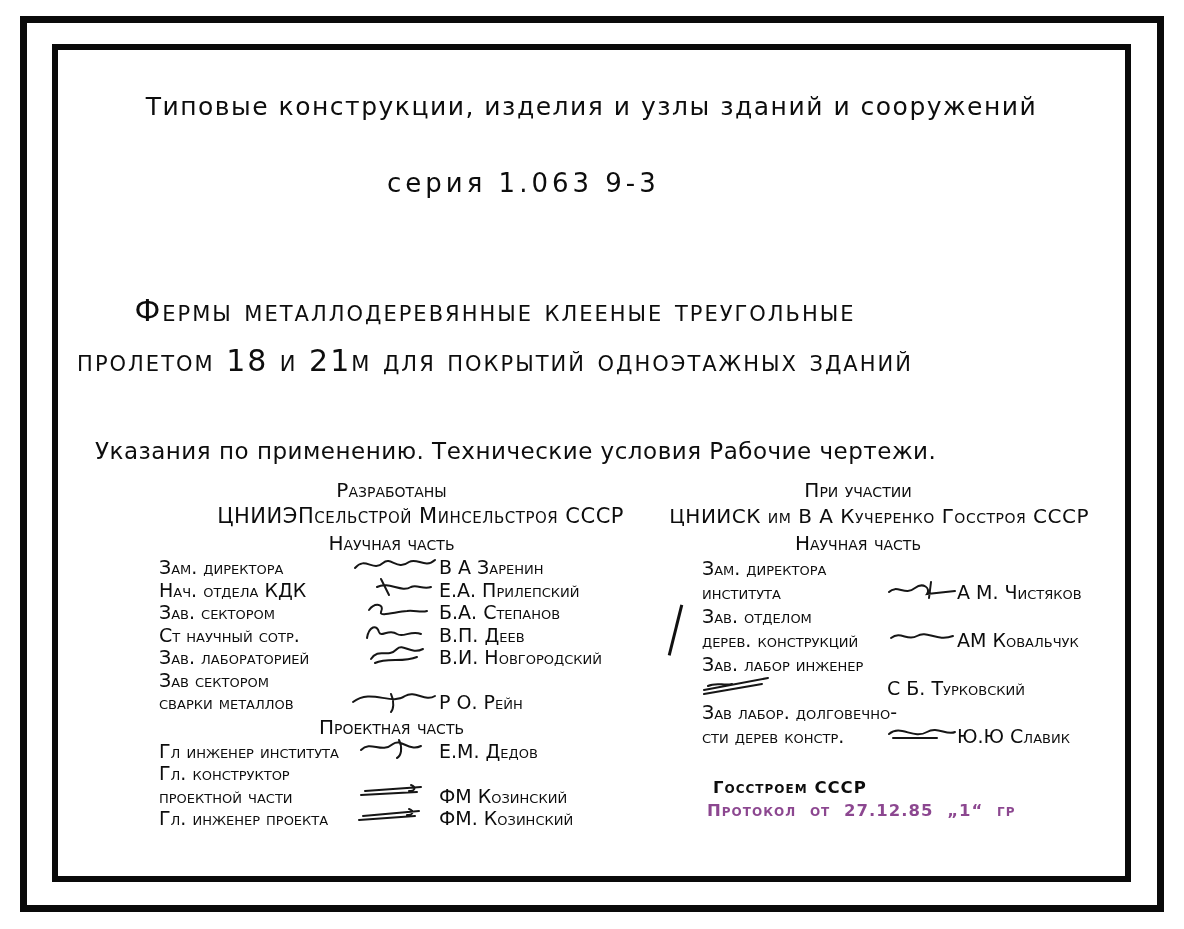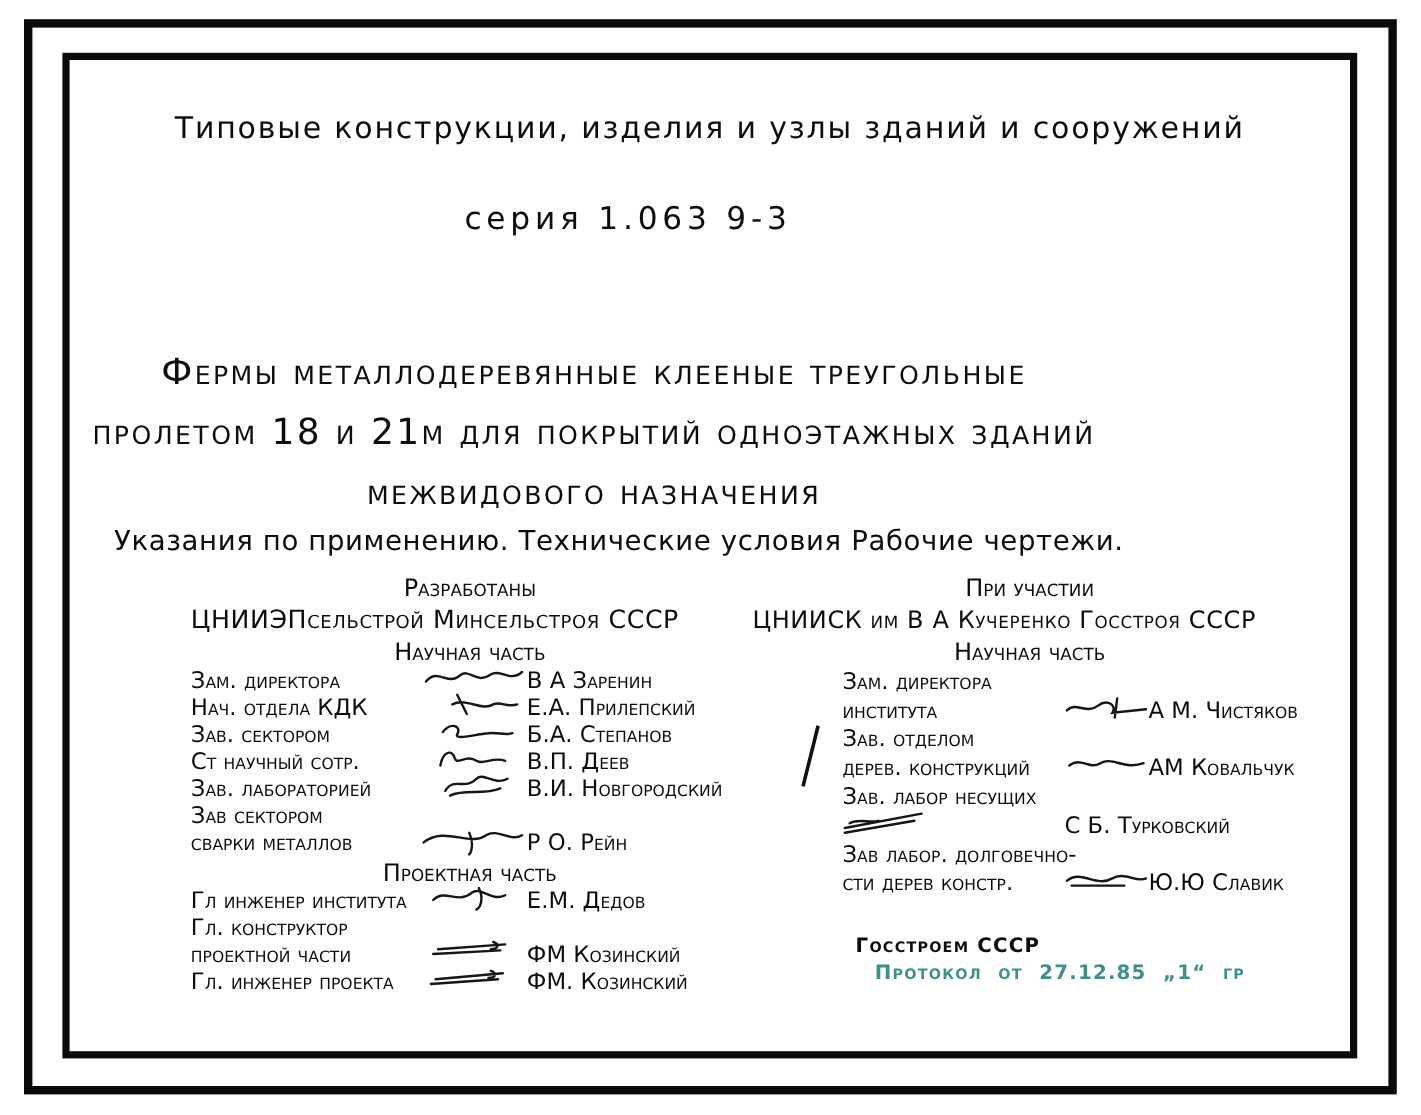--- a/index.html
+++ b/index.html
@@ -30,58 +30,57 @@
   }
   .title-block div{white-space:nowrap;}
   .subtitle{
     position:absolute;left:95px;top:438px;font-size:23px;letter-spacing:0.5px;
     white-space:nowrap;
   }
   .col{position:absolute;top:478px;font-variant-caps:small-caps;}
   .col-left{left:115px;width:465px;font-size:19px;line-height:22.5px;margin-left:44px;}
   .col-right{left:627px;width:462px;font-size:19px;line-height:24px;}
   .col-heading{text-align:center;font-size:20px;line-height:24px;white-space:nowrap;}
-  .col-org{text-align:left;font-size:21px;line-height:28px;white-space:nowrap;letter-spacing:0.5px;}
+  .col-org{text-align:right;font-size:21px;line-height:28px;white-space:nowrap;letter-spacing:0.5px;}
   .col-right .col-org{font-size:20px;}
   .col-section{text-align:center;font-size:20px;line-height:26px;white-space:nowrap;}
   .sig-row{display:grid;grid-template-columns:192px 88px auto;align-items:center;}
   .col-right .sig-row{grid-template-columns:185px 70px auto;margin-left:75px;}
   .sig-row .label, .sig-row .name{white-space:nowrap;overflow:visible;}
   .label-line{white-space:nowrap;}
   .col-right .label-line{margin-left:75px;}
   .sig{height:20px;margin-top:-5px;overflow:visible;}
   .sig svg{overflow:visible;display:block;}
   .sig path{stroke:#161616;stroke-width:2;fill:none;stroke-linecap:round;}
   .approval{
     position:absolute;left:703px;top:776px;width:440px;font-weight:bold;
     font-size:16.5px;line-height:23px;letter-spacing:1px;
     font-variant-caps:small-caps;
   }
   .approval div{white-space:nowrap;}
   .approval .l2{margin-left:10px;}
-  .approval .l3{margin-left:26px;color:#0f766e;opacity:0.8;word-spacing:7px;filter:blur(0.4px);}
+  .approval .l3{margin-left:4px;color:#701a75;opacity:0.8;word-spacing:7px;filter:blur(0.4px);}
   .pen-mark{
     position:absolute;left:674px;top:604px;width:2.5px;height:52px;
     background:#111;transform:rotate(14deg);
   }
 </style>
 </head>
 <body>
 
 <div class="page">
   <div class="border-outer"></div>
   <div class="border-inner"></div>
 
   <div class="header-line">Типовые конструкции, изделия и узлы зданий и сооружений</div>
   <div class="series-line">серия 1.063 9-3</div>
 
   <div class="title-block">
     <div>Фермы металлодеревянные клееные треугольные</div>
     <div>пролетом 18 и 21м для покрытий одноэтажных зданий</div>
-    <div>межвидового назначения</div>
   </div>
 
   <div class="subtitle">Указания по применению. Технические условия Рабочие чертежи.</div>
 
   <div class="col col-left">
     <div class="col-heading">Разработаны</div>
     <div class="col-org">ЦНИИЭПсельстрой Минсельстроя СССР</div>
     <div class="col-section">Научная часть</div>
 
     <div class="sig-row">
@@ -190,21 +189,21 @@
     <div class="label-line">Зав. отделом</div>
     <div class="sig-row">
       <span class="label">дерев. конструкций</span>
       <span class="sig">
           <svg width="70" height="20" viewBox="0 0 70 20">
             <path d="M4 10 C14 2,20 14,30 8 C40 2,50 14,66 8"></path>
           </svg>
         </span>
       <span class="name">АМ Ковальчук</span>
     </div>
-    <div class="label-line">Зав. лабор несущих</div>
+    <div class="label-line">Зав. лабор инженер</div>
     <div class="sig-row">
       <span class="sig">
           <svg width="70" height="20" viewBox="0 0 70 20">
             <path d="M2 14 L66 2 M2 18 L60 8 M6 10 C14 6,22 10,30 8"></path>
           </svg>
         </span>
       <span class="name">С Б. Турковский</span>
     </div>
     <div class="label-line">Зав лабор. долговечно-</div>
     <div class="sig-row">

